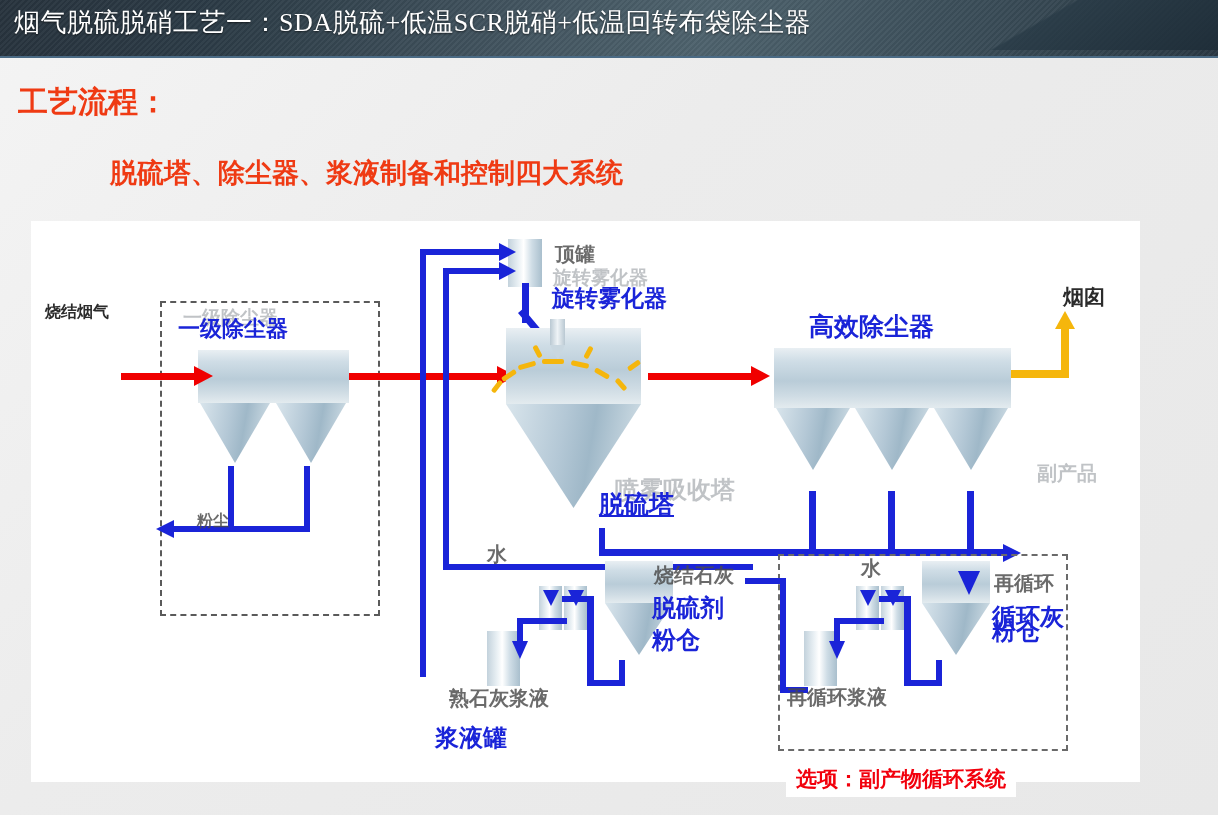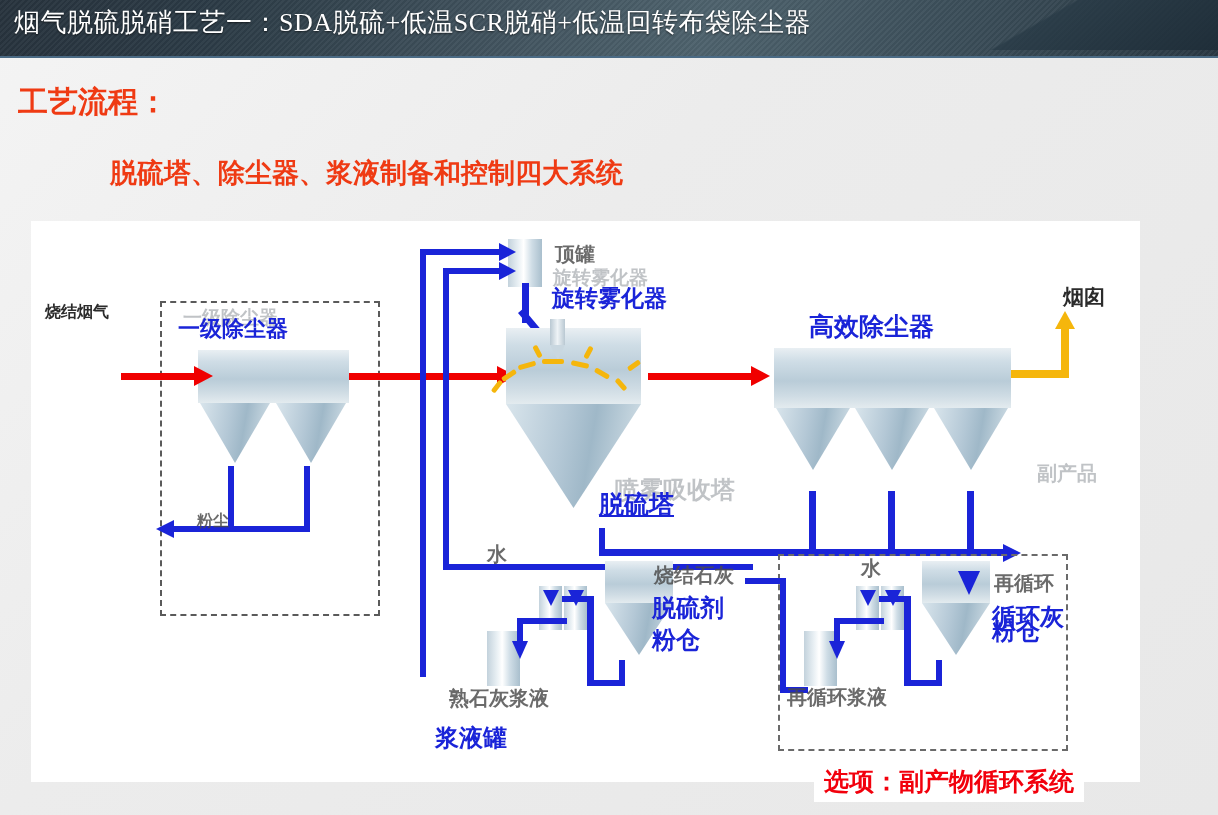--- a/index.html
+++ b/index.html
@@ -221,15 +221,15 @@
   <div class="body-box" style="left:891px;top:340px;width:68px;height:42px;"></div>
   <div class="hopper-g" style="left:891px;top:382px;width:68px;height:52px;"></div>
   <div class="arrow-r" style="left:927px;top:350px;border-width:24px 11px 0 11px;border-top-color:#1a24d8;"></div>
 
   <div class="lbl lbl-gray" style="left:963px;top:337px;font-size:20px;margin-top:12px;">再循环</div>
   <div class="lbl lbl-blue" style="left:961px;top:362px;font-size:24px;margin-top:18px;">循环灰</div>
   <div class="lbl lbl-blue" style="left:961px;top:394px;font-size:24px;">粉仓</div>
 
   <div class="lbl lbl-gray" style="left:756px;top:463px;font-size:20px;">再循环浆液</div>
 
-  <div class="lbl lbl-red" style="left:783px;top:540px;font-size:25px;padding:4px 10px;">选项：副产物循环系统</div>
+  <div class="lbl lbl-red" style="left:755px;top:540px;font-size:21px;padding:4px 10px;">选项：副产物循环系统</div>
 
 </div>
 
 </body></html>

